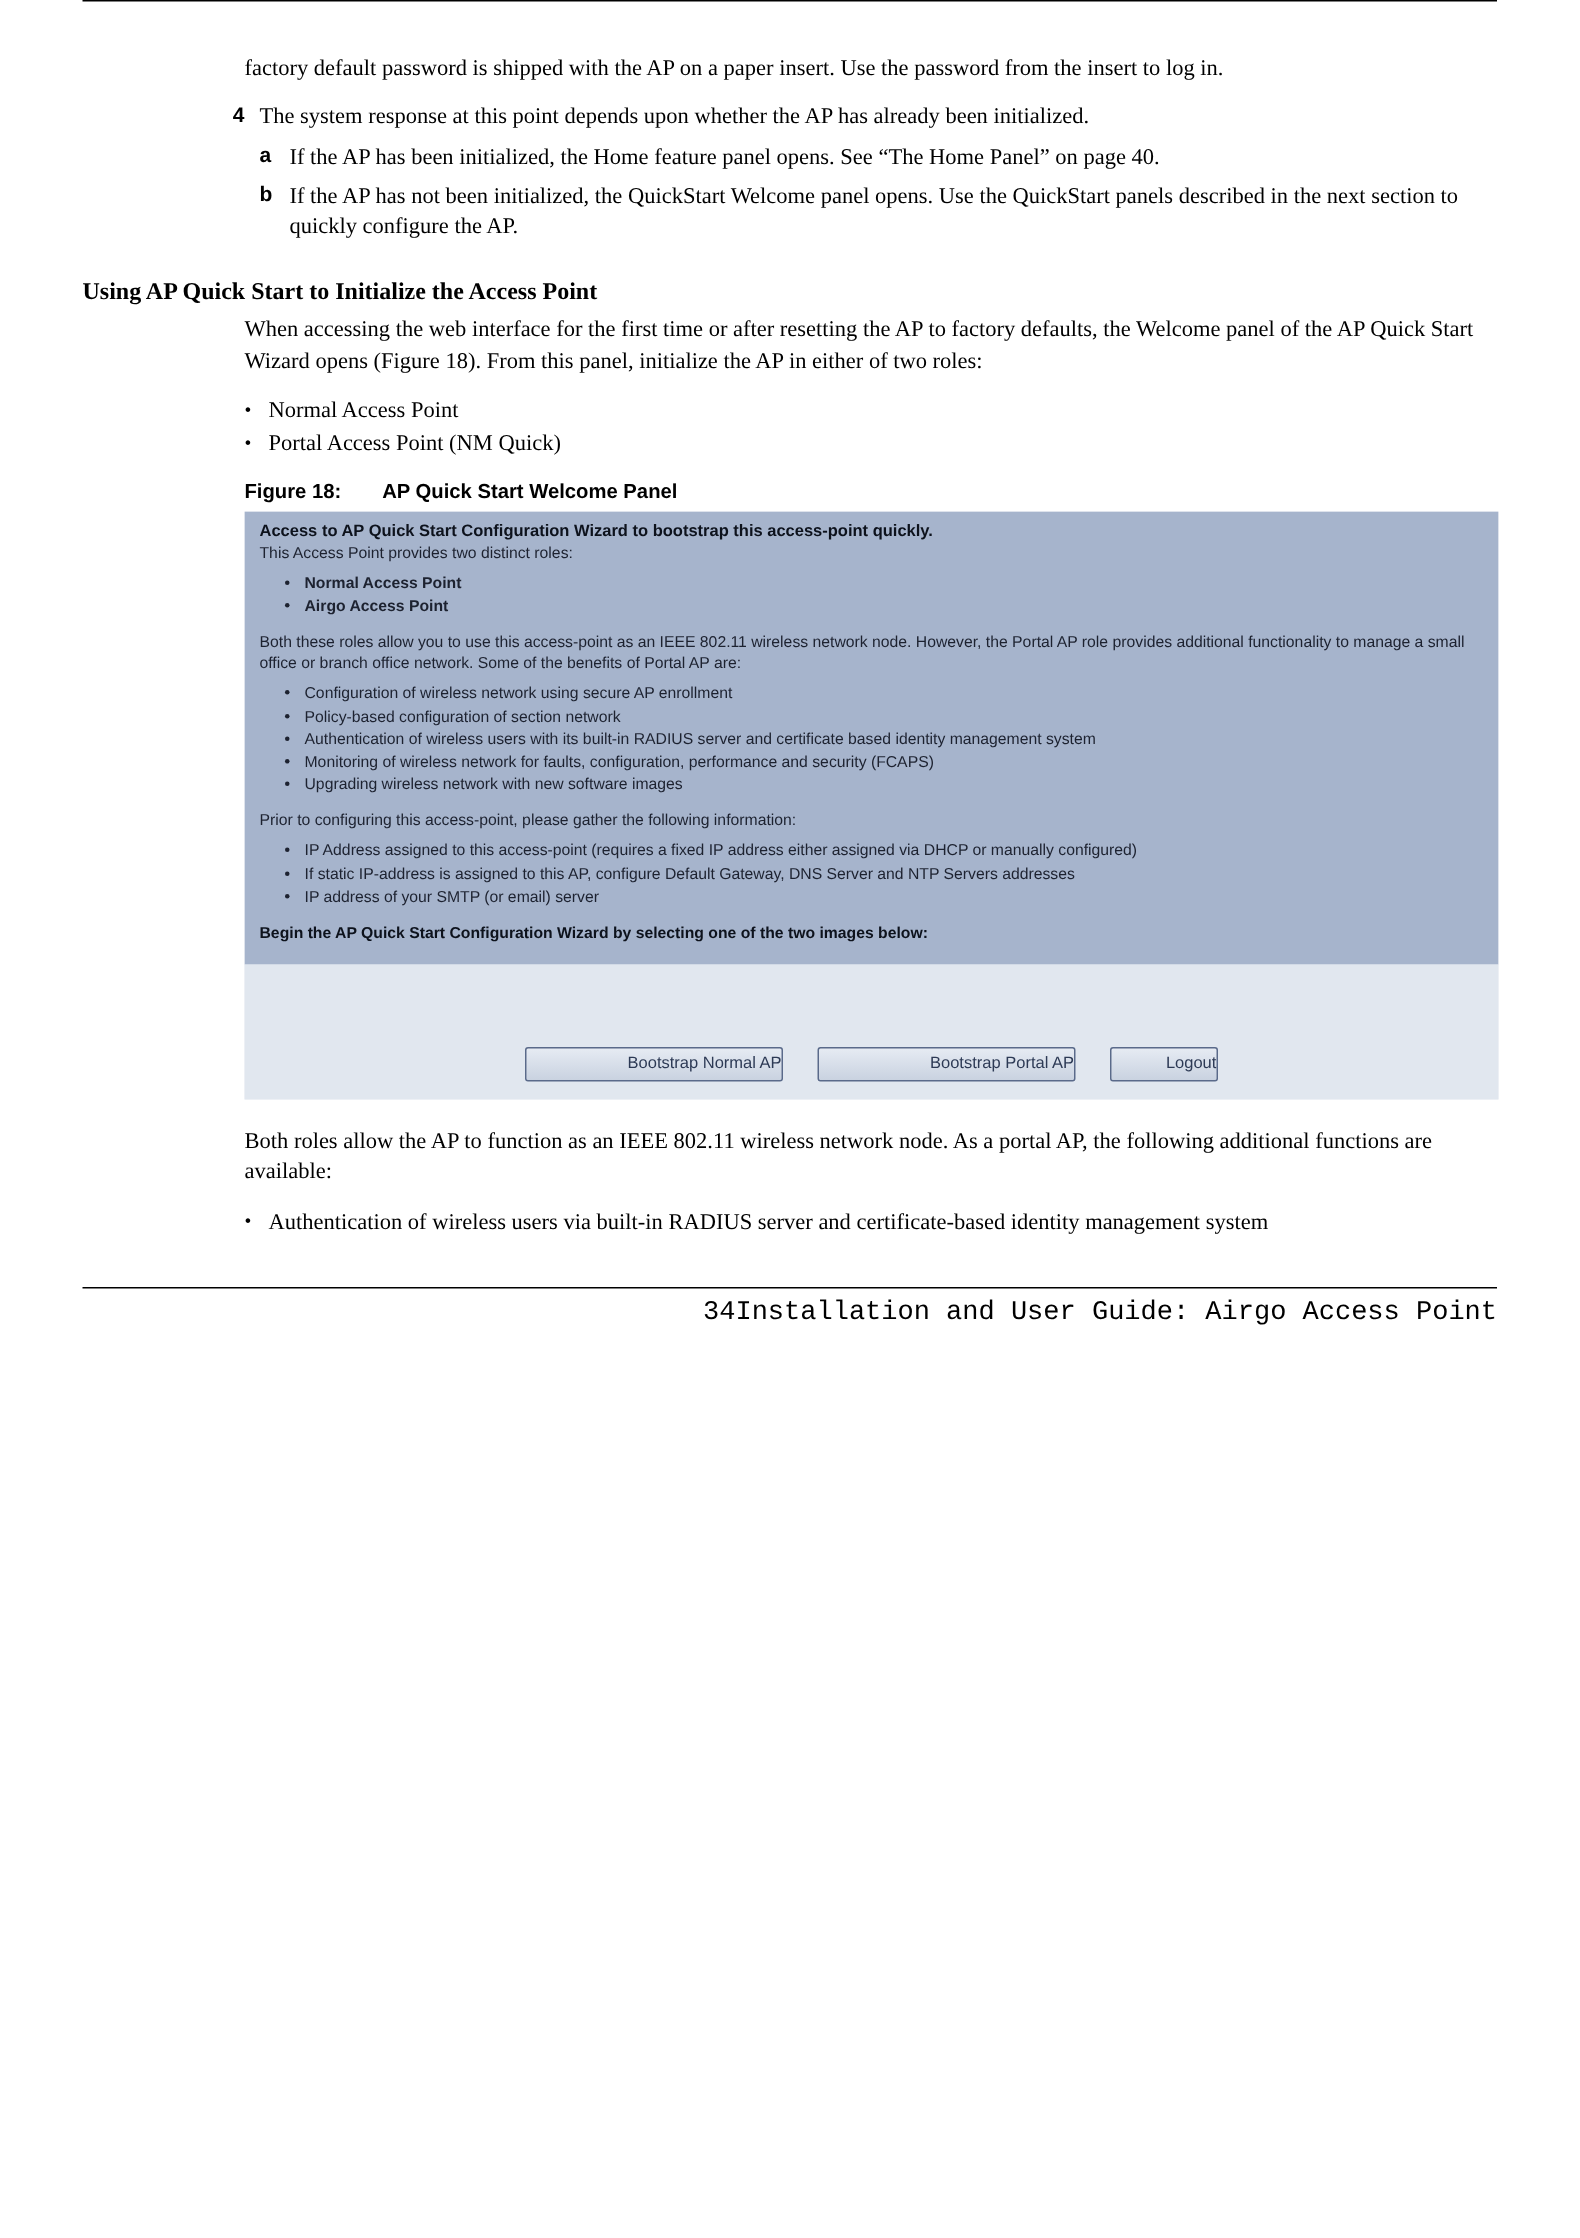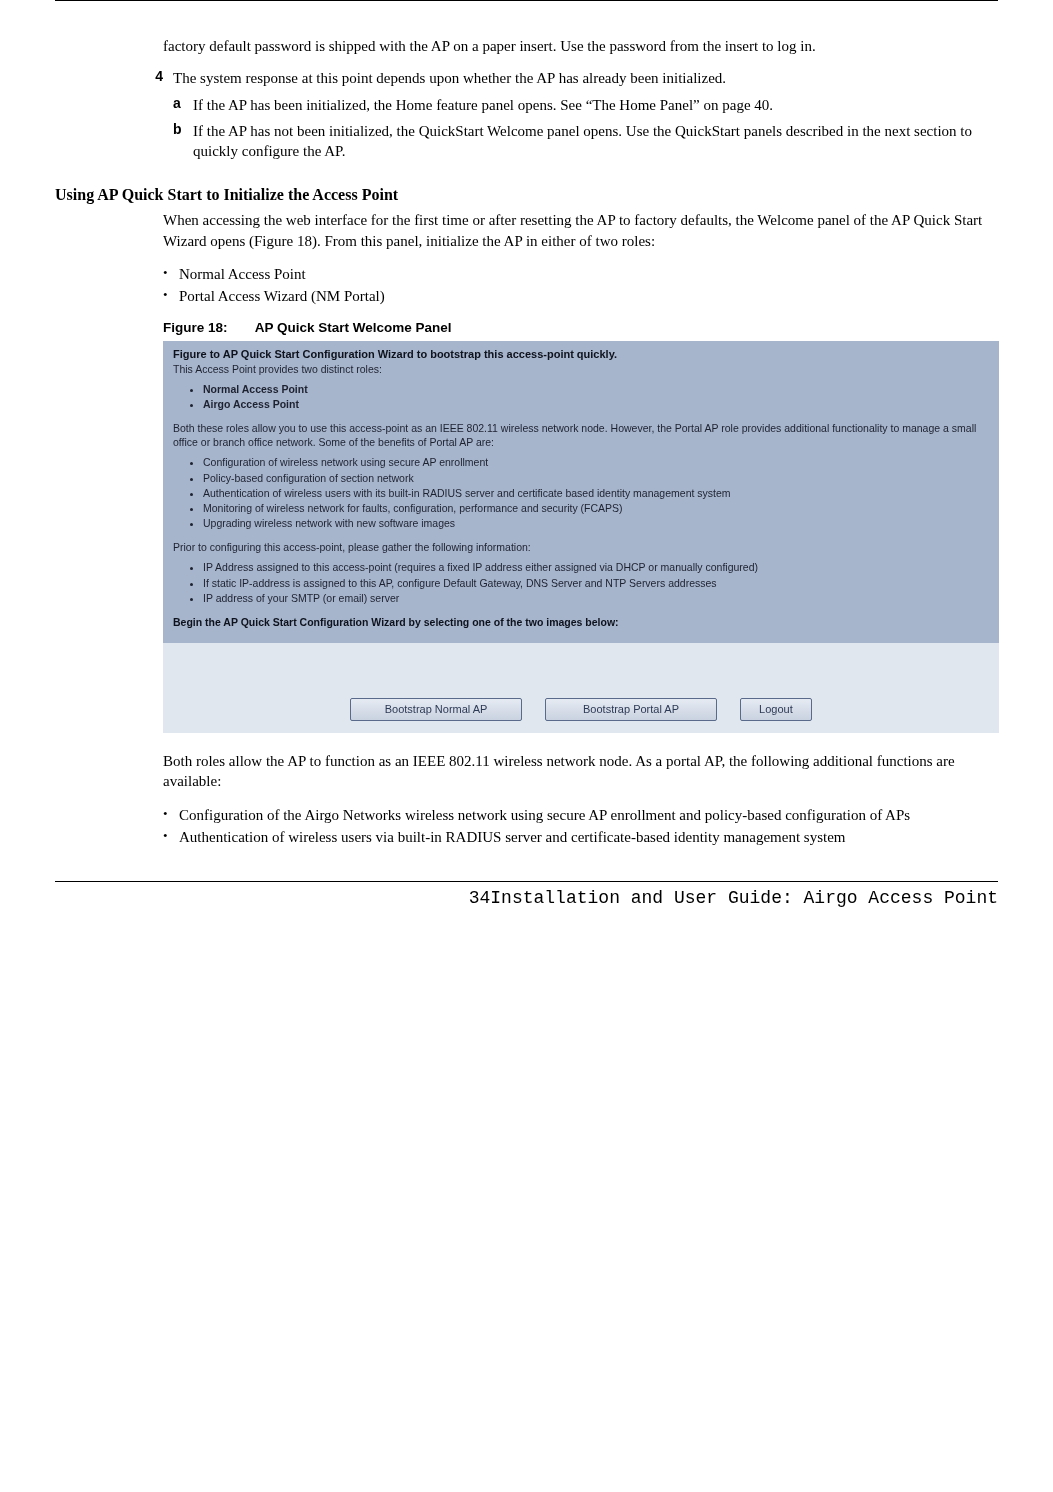--- a/index.html
+++ b/index.html
@@ -138,21 +138,21 @@
   .wizard-btn {
     display: inline-block;
     border: 1px solid #5a6a8a;
     border-radius: 2px;
     background: linear-gradient(#e6ebf3, #c9d2e0);
     color: #2d3a55;
     font-family: Tahoma, Arial, sans-serif;
     font-size: 11px;
     padding: 3px 0;
     margin: 0 10px;
-    text-align: center;
+    text-align: right;
   }
   .wizard-btn.wide { width: 170px; }
   .wizard-btn.small { width: 70px; }
   .footer {
     display: flex;
     justify-content: flex-end;
     font-family: Liberation Mono, monospace;
     font-size: 18px;
     padding: 6px 0 20px 0;
   }
@@ -186,31 +186,31 @@
         <div class="sub-text">If the AP has not been initialized, the QuickStart Welcome panel opens. Use the QuickStart panels described in the next section to quickly configure the AP.</div>
       </div>
     </div>
 
     <h2 class="section-head">Using AP Quick Start to Initialize the Access Point</h2>
 
     <div class="body-indent">
       <p>When accessing the web interface for the first time or after resetting the AP to factory defaults, the Welcome panel of the AP Quick Start Wizard opens (Figure 18). From this panel, initialize the AP in either of two roles:</p>
       <ul class="bullets">
         <li>Normal Access Point</li>
-        <li>Portal Access Wizard (NM Portal)</li>
+        <li>Portal Access Point (NM Quick)</li>
       </ul>
 
       <div class="figure-caption">
         <span class="fig-label">Figure 18:</span>
         <span>AP Quick Start Welcome Panel</span>
       </div>
 
       <div class="wizard-panel">
         <div class="wizard-body">
-          <span class="wizard-title">Figure to AP Quick Start Configuration Wizard to bootstrap this access-point quickly.</span><br>
+          <span class="wizard-title">Access to AP Quick Start Configuration Wizard to bootstrap this access-point quickly.</span><br>
           <span class="wizard-sub">This Access Point provides two distinct roles:</span>
           <ul>
             <li class="bold">Normal Access Point</li>
             <li class="bold">Airgo Access Point</li>
           </ul>
           <span>Both these roles allow you to use this access-point as an IEEE 802.11 wireless network node. However, the Portal AP role provides additional functionality to manage a small office or branch office network. Some of the benefits of Portal AP are:</span>
           <ul>
             <li>Configuration of wireless network using secure AP enrollment</li>
             <li>Policy-based configuration of section network</li>
             <li>Authentication of wireless users with its built-in RADIUS server and certificate based identity management system</li>
@@ -227,21 +227,20 @@
         </div>
         <div class="wizard-buttons">
           <span class="wizard-btn wide">Bootstrap Normal AP</span>
           <span class="wizard-btn wide">Bootstrap Portal AP</span>
           <span class="wizard-btn small">Logout</span>
         </div>
       </div>
 
       <p style="margin-top:18px">Both roles allow the AP to function as an IEEE 802.11 wireless network node. As a portal AP, the following additional functions are available:</p>
       <ul class="bullets">
-        <li>Configuration of the Airgo Networks wireless network using secure AP enrollment and policy-based configuration of APs</li>
         <li>Authentication of wireless users via built-in RADIUS server and certificate-based identity management system</li>
       </ul>
     </div>
 
   </div>
 
   <hr class="footer-rule">
   <div class="footer">
     <span>34</span>
     <span>Installation and User Guide: Airgo Access Point</span>

